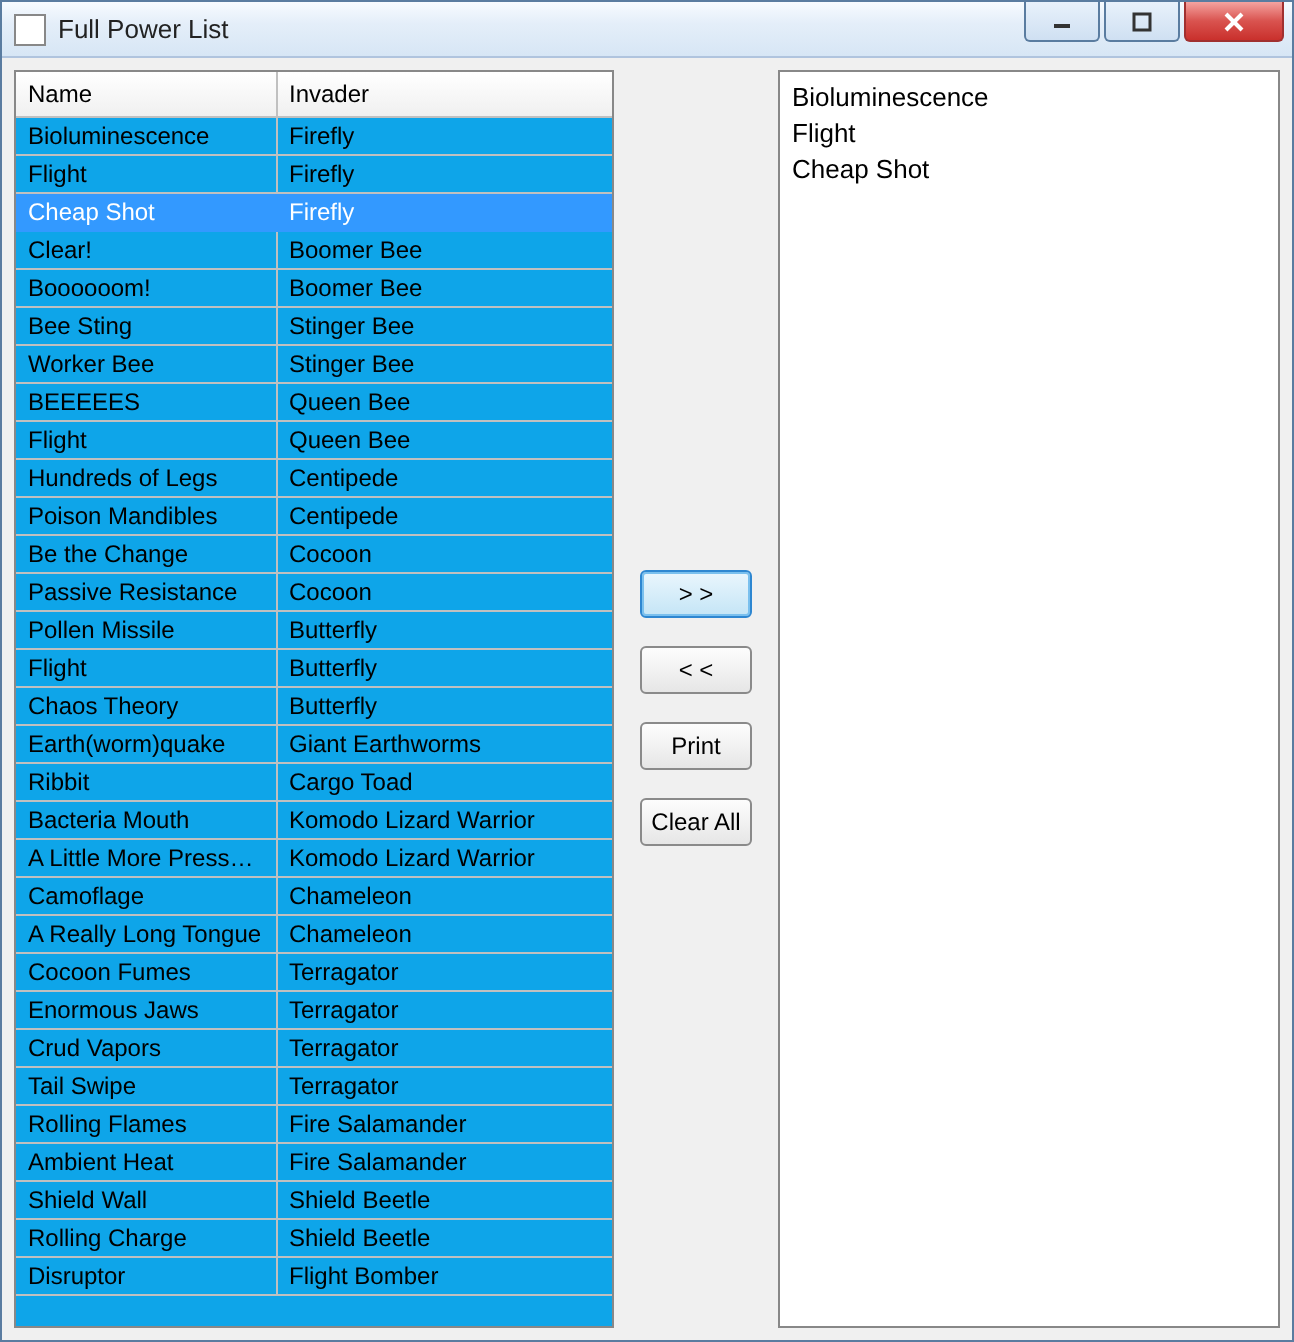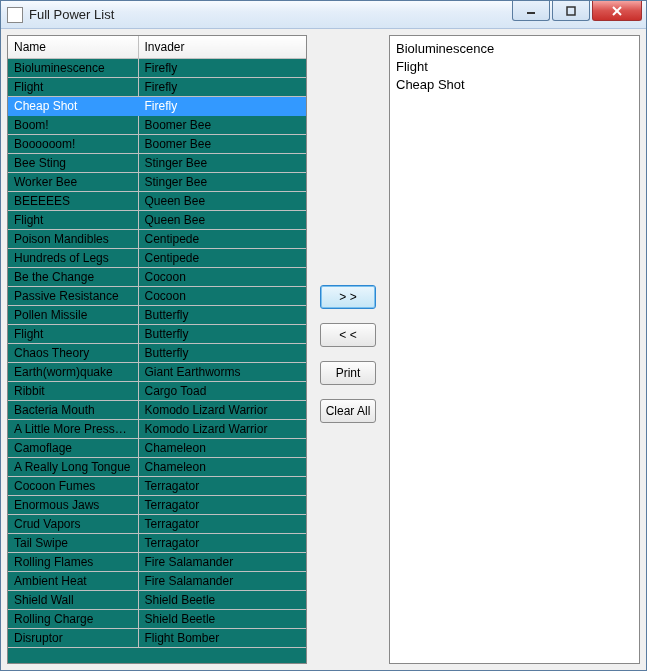--- a/index.html
+++ b/index.html
@@ -65,21 +65,21 @@
   .client {
     flex: 1;
     display: flex;
     padding: 6px;
     gap: 4px;
     background: #f0f0f0;
     overflow: hidden;
   }
   .left-pane {
     width: 300px;
-    background: #0f766e;
+    background: #0ea5e9;
     border: 1px solid #888;
     display: flex;
     flex-direction: column;
     overflow: hidden;
   }
   .table-wrap {
     flex: 1;
     overflow-y: scroll;
     overflow-x: hidden;
   }
@@ -209,21 +209,21 @@
               </tr>
               <tr>
                 <td>Flight</td>
                 <td>Firefly</td>
               </tr>
               <tr class="selected">
                 <td>Cheap Shot</td>
                 <td>Firefly</td>
               </tr>
               <tr>
-                <td>Boom!</td>
+                <td>Clear!</td>
                 <td>Boomer Bee</td>
               </tr>
               <tr>
                 <td>Boooooom!</td>
                 <td>Boomer Bee</td>
               </tr>
               <tr>
                 <td>Bee Sting</td>
                 <td>Stinger Bee</td>
               </tr>
@@ -233,25 +233,25 @@
               </tr>
               <tr>
                 <td>BEEEEES</td>
                 <td>Queen Bee</td>
               </tr>
               <tr>
                 <td>Flight</td>
                 <td>Queen Bee</td>
               </tr>
               <tr>
+                <td>Hundreds of Legs</td>
+                <td>Centipede</td>
+              </tr>
+              <tr>
                 <td>Poison Mandibles</td>
-                <td>Centipede</td>
-              </tr>
-              <tr>
-                <td>Hundreds of Legs</td>
                 <td>Centipede</td>
               </tr>
               <tr>
                 <td>Be the Change</td>
                 <td>Cocoon</td>
               </tr>
               <tr>
                 <td>Passive Resistance</td>
                 <td>Cocoon</td>
               </tr>

